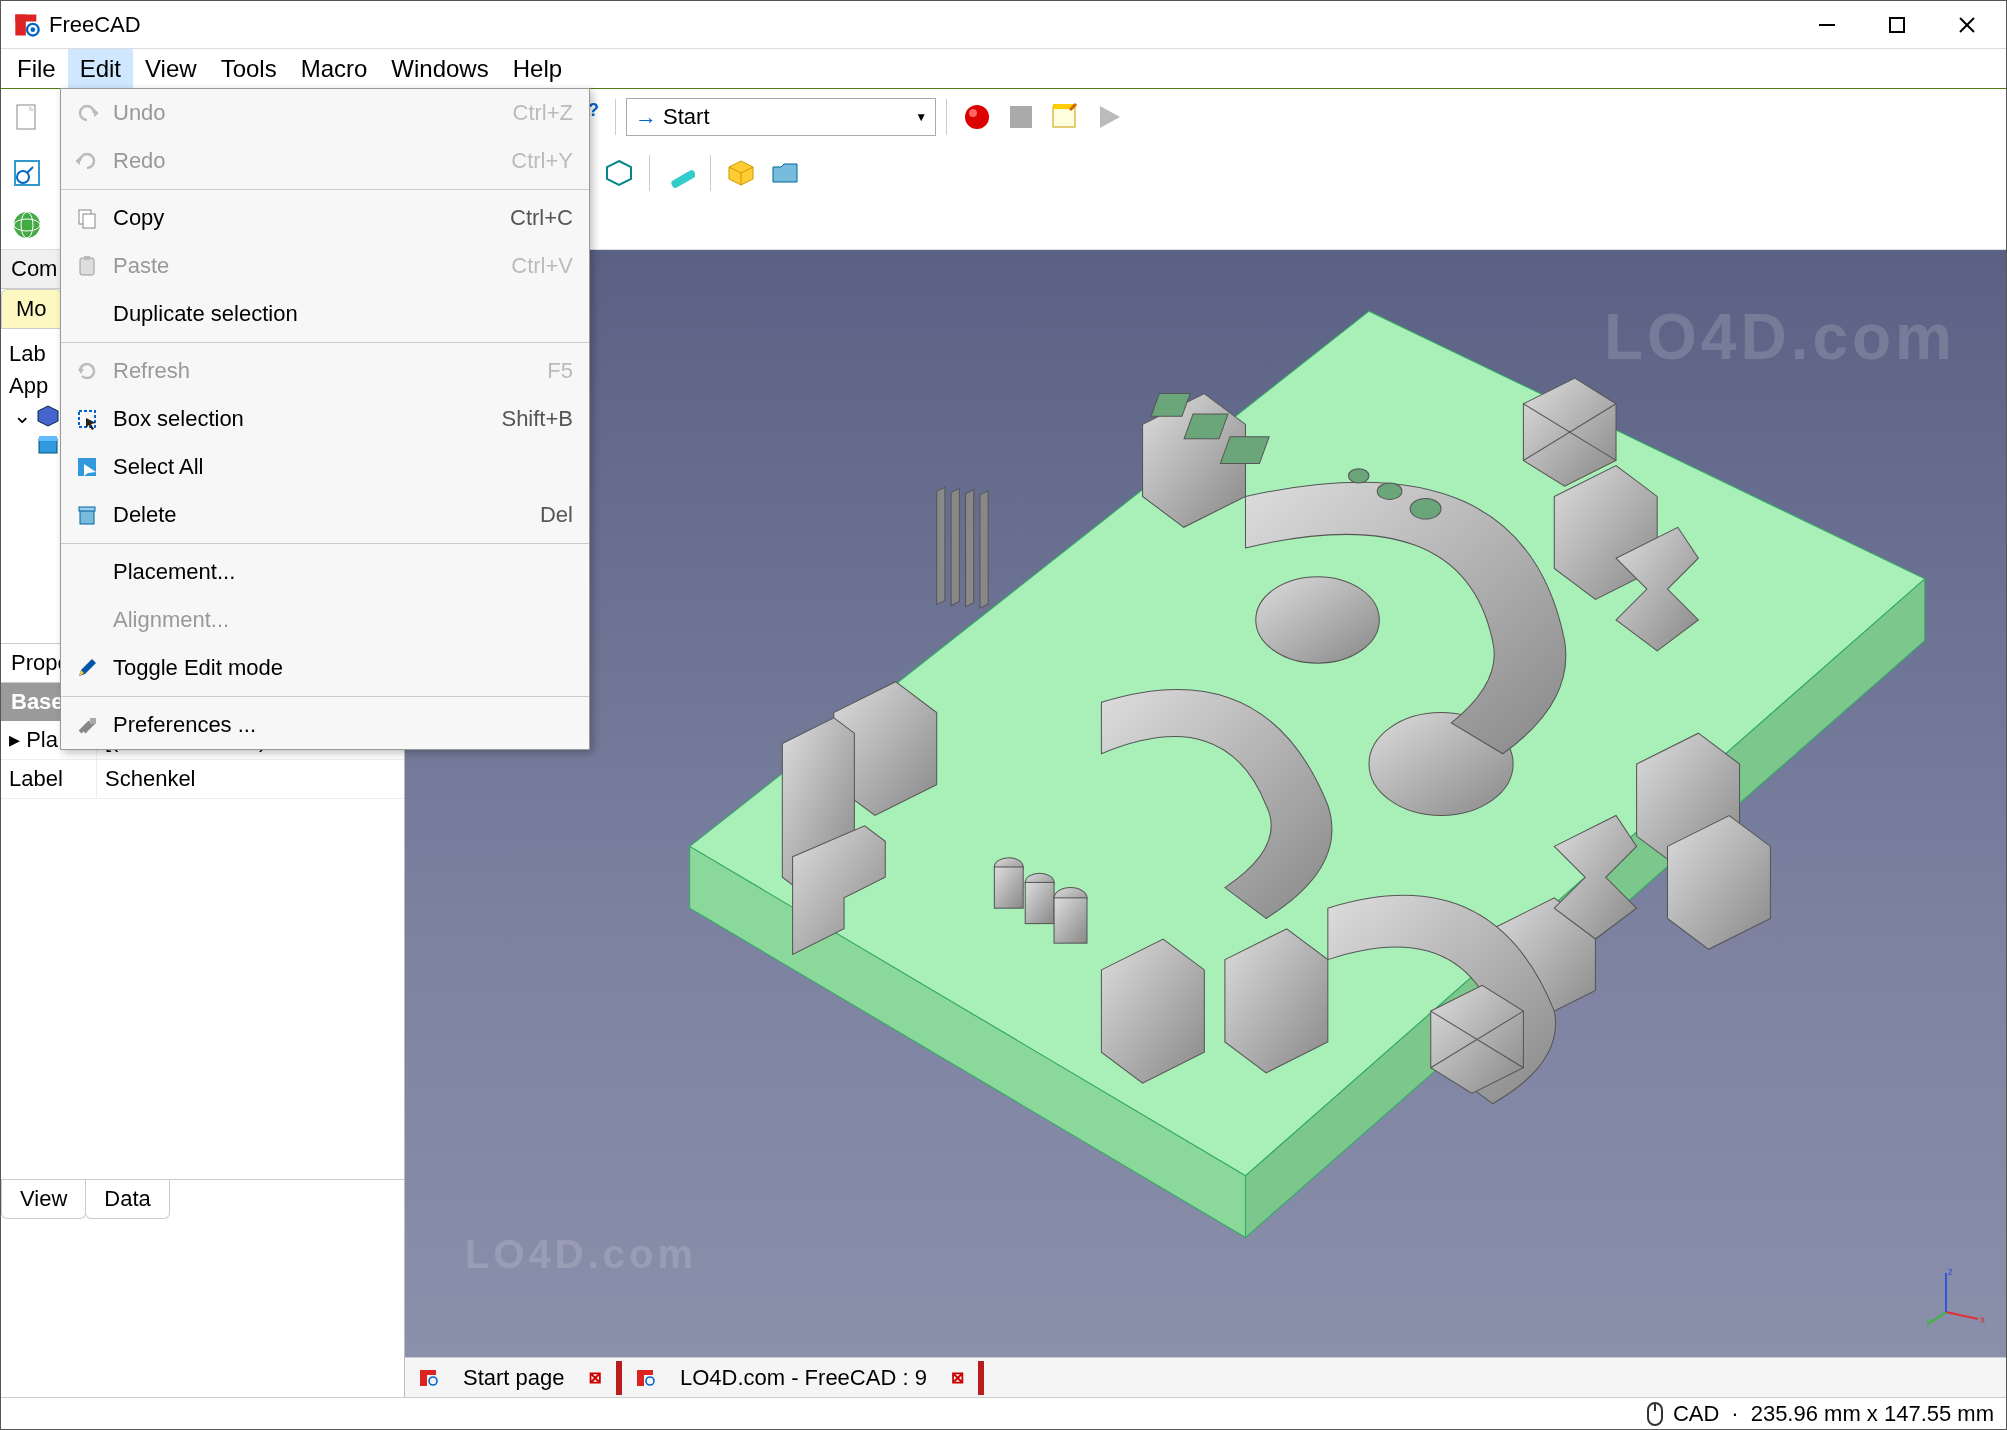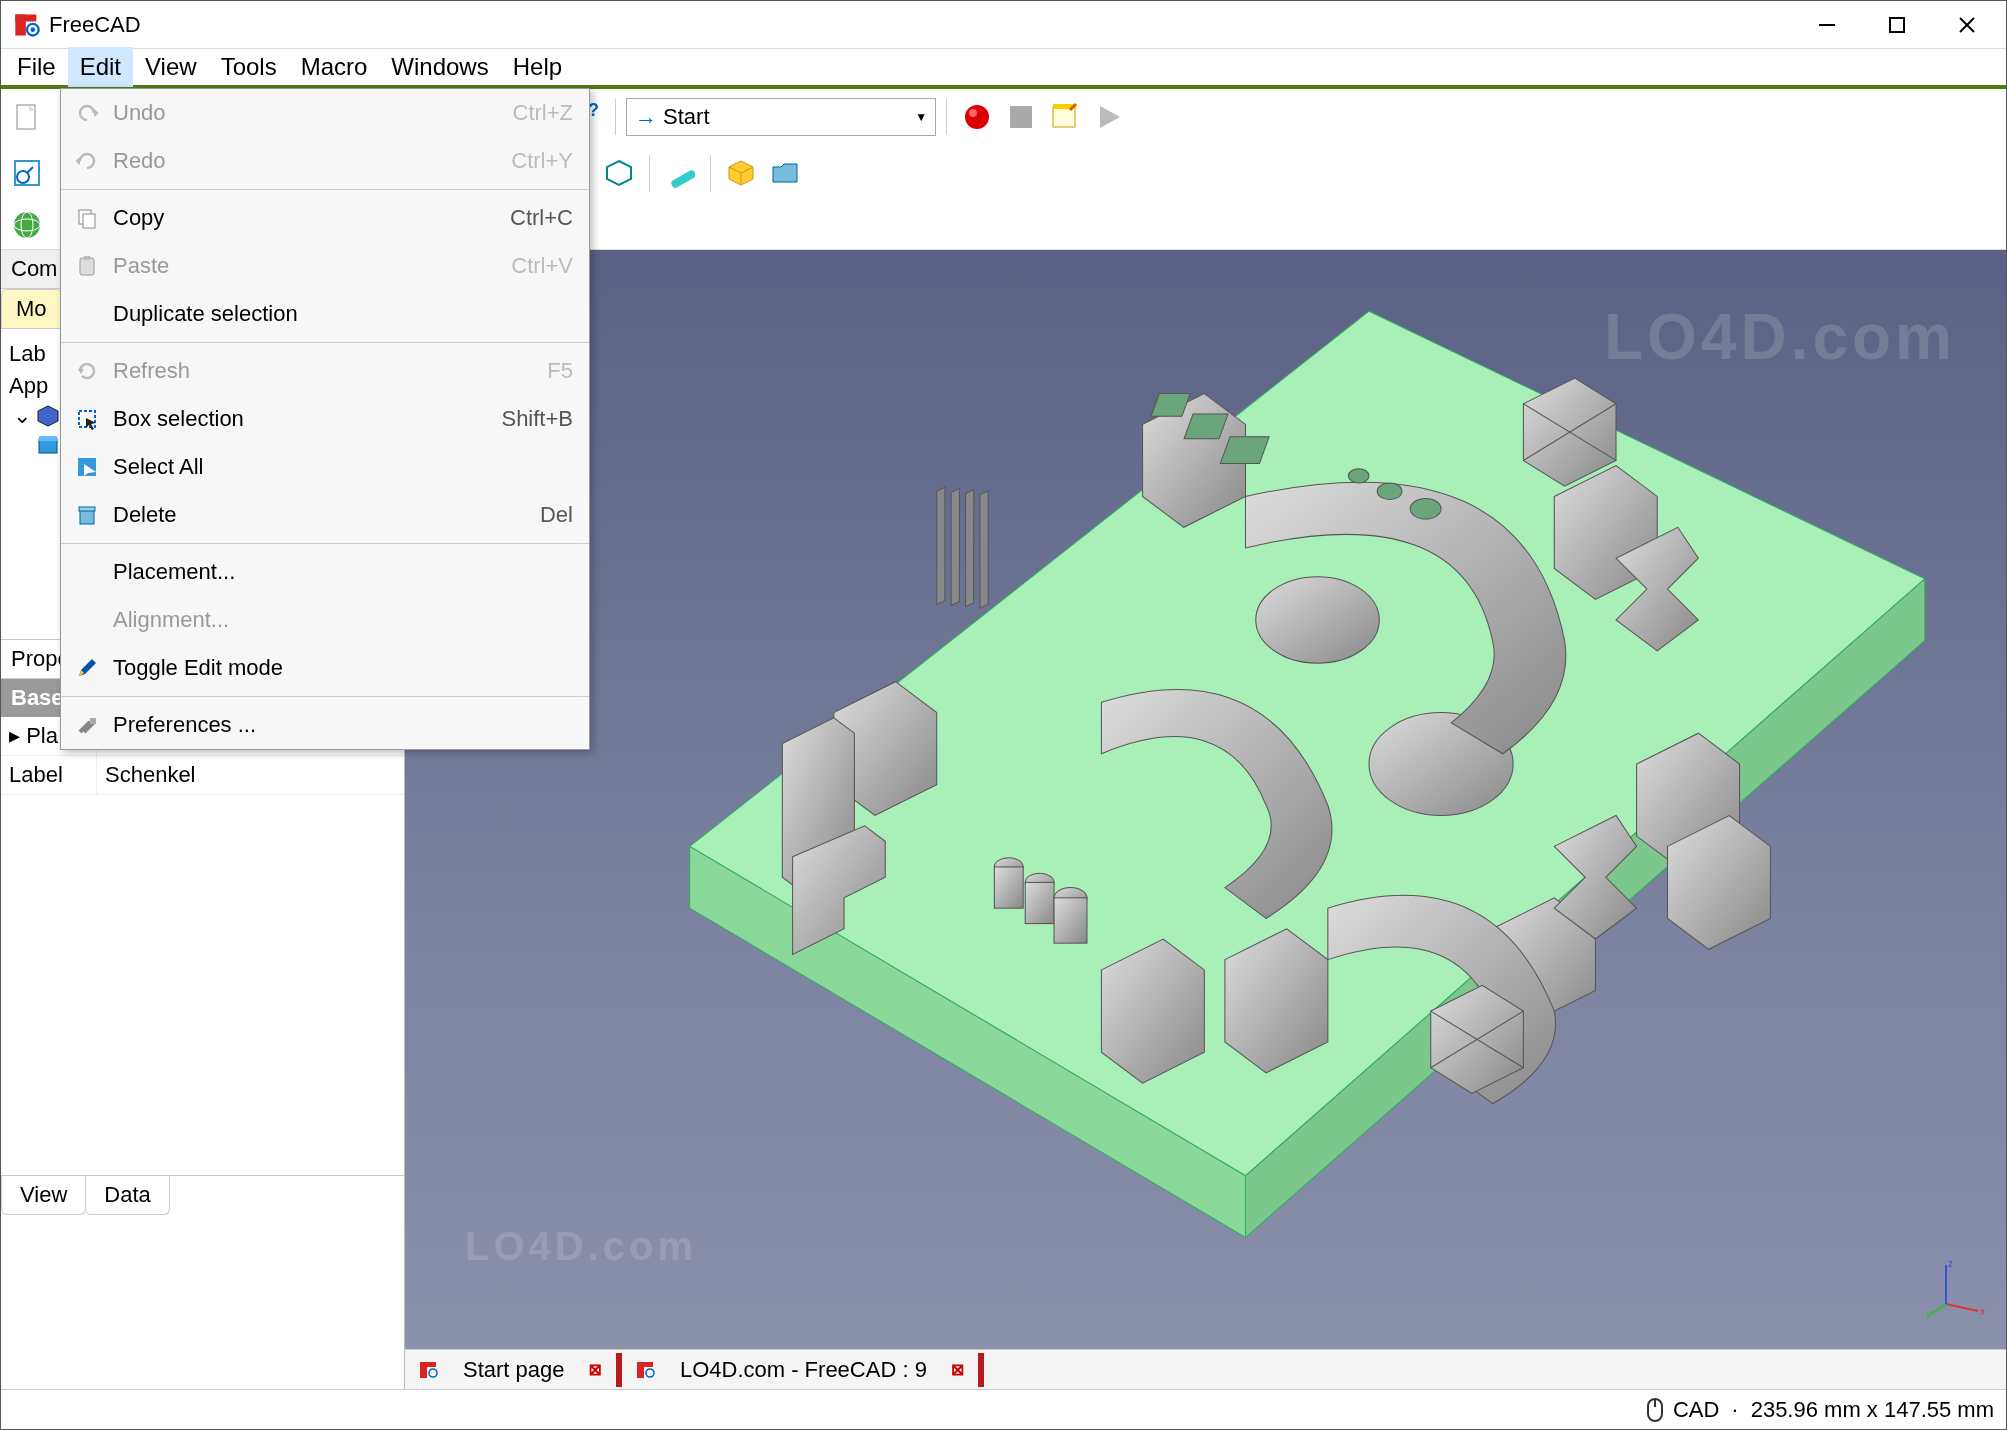--- a/index.html
+++ b/index.html
@@ -3,21 +3,21 @@
 <meta charset="utf-8">
 <style>
 * { box-sizing: border-box; margin: 0; padding: 0; font-family: "Segoe UI", Tahoma, sans-serif; }
 html, body { width: 2007px; height: 1430px; overflow: hidden; background: #fff; }
 .window { width: 2007px; height: 1430px; display: flex; flex-direction: column; border: 1px solid #555; }
 .titlebar { height: 48px; display: flex; align-items: center; padding: 0 4px; background: #fff; border-bottom: 1px solid #ddd; }
 .titlebar .app-icon { width: 28px; height: 28px; margin: 0 8px; }
 .titlebar .title { font-size: 22px; color: #000; flex: 0 0 auto; }
 .titlebar .spacer { flex: 1 1 auto; }
 .winbtn { width: 70px; height: 48px; display: flex; align-items: center; justify-content: center; font-size: 20px; color: #000; }
-.menubar { height: 40px; display: flex; align-items: center; background: #fff; padding: 0 4px; border-bottom: 4px solid #4d7c0f; }
+.menubar { height: 40px; display: flex; align-items: center; background: #fff; padding: 0 4px; border-bottom: 1px solid #4d7c0f; }
 .menu-item { padding: 6px 12px; font-size: 24px; color: #000; }
 .menu-item.active { background: #cfe8ff; }
 .toolbars { background: #fff; border-bottom: 1px solid #ddd; }
 .tb-row { height: 56px; display: flex; align-items: center; padding: 0 6px; gap: 4px; }
 .tb-btn { width: 40px; height: 40px; display: flex; align-items: center; justify-content: center; border-radius: 3px; }
 .tb-sep { width: 1px; height: 36px; background: #ccc; margin: 0 6px; }
 .tb-dropdown { display: flex; align-items: center; border: 1px solid #aaa; background: #fff; height: 38px; padding: 0 8px; font-size: 22px; min-width: 310px; }
 .tb-dropdown .dd-arrow { margin-left: auto; font-size: 12px; }
 .middle { flex: 1 1 auto; display: flex; position: relative; }
 .left-panel { width: 404px; display: flex; flex-direction: column; border-right: 1px solid #bbb; background: #fff; }
@@ -41,21 +41,21 @@
 .prop-tab { padding: 6px 18px; font-size: 22px; border: 1px solid #ccc; border-top: none; background: #fff; border-radius: 0 0 6px 6px; margin-right: -1px; }
 .prop-tab.active { background: #fff; font-weight: 500; }
 .viewport { flex: 1 1 auto; background: linear-gradient(#5b6184, #7c82a0 60%, #8c91ac); position: relative; }
 .viewport .axis { position: absolute; right: 20px; bottom: 70px; width: 60px; height: 60px; }
 .viewport .watermark { position: absolute; color: rgba(255,255,255,0.15); font-size: 64px; font-weight: bold; letter-spacing: 4px; }
 .viewport .wm1 { top: 50px; right: 50px; }
 .viewport .wm2 { bottom: 120px; left: 60px; font-size: 40px; }
 .doc-tabs { position: absolute; left: 0; right: 0; bottom: 0; height: 40px; background: #f5f5f5; display: flex; align-items: center; border-top: 1px solid #ccc; }
 .doc-tab { display: flex; align-items: center; gap: 24px; padding: 4px 14px; font-size: 22px; border-right: 6px solid #b91c1c; }
 .doc-tab .close-x { color: #c00; font-weight: bold; font-size: 16px; }
-.statusbar { height: 40px; display: flex; align-items: center; padding: 0 12px; font-size: 22px; border-top: 1px solid #ccc; background: #fff; }
+.statusbar { height: 32px; display: flex; align-items: center; padding: 0 12px; font-size: 22px; border-top: 1px solid #ccc; background: #fff; }
 .statusbar .spacer { flex: 1; }
 .dropdown-menu { position: absolute; top: 88px; left: 60px; width: 530px; background: #f7f7f7; border: 1px solid #999; box-shadow: 3px 3px 8px rgba(0,0,0,0.25); z-index: 100; }
 .dropdown-menu .dd-item { display: flex; align-items: center; height: 48px; padding: 0 16px 0 8px; font-size: 22px; }
 .dropdown-menu .dd-item.disabled { color: #999; }
 .dropdown-menu .dd-item .ic { width: 36px; display: flex; justify-content: center; }
 .dropdown-menu .dd-item .lbl { flex: 1; padding-left: 8px; }
 .dropdown-menu .dd-item .sc { color: #555; }
 .dropdown-menu .dd-item.disabled .sc { color: #bbb; }
 .dropdown-menu .dd-sep { height: 1px; background: #ccc; margin: 4px 0; }
 svg { display: block; }

